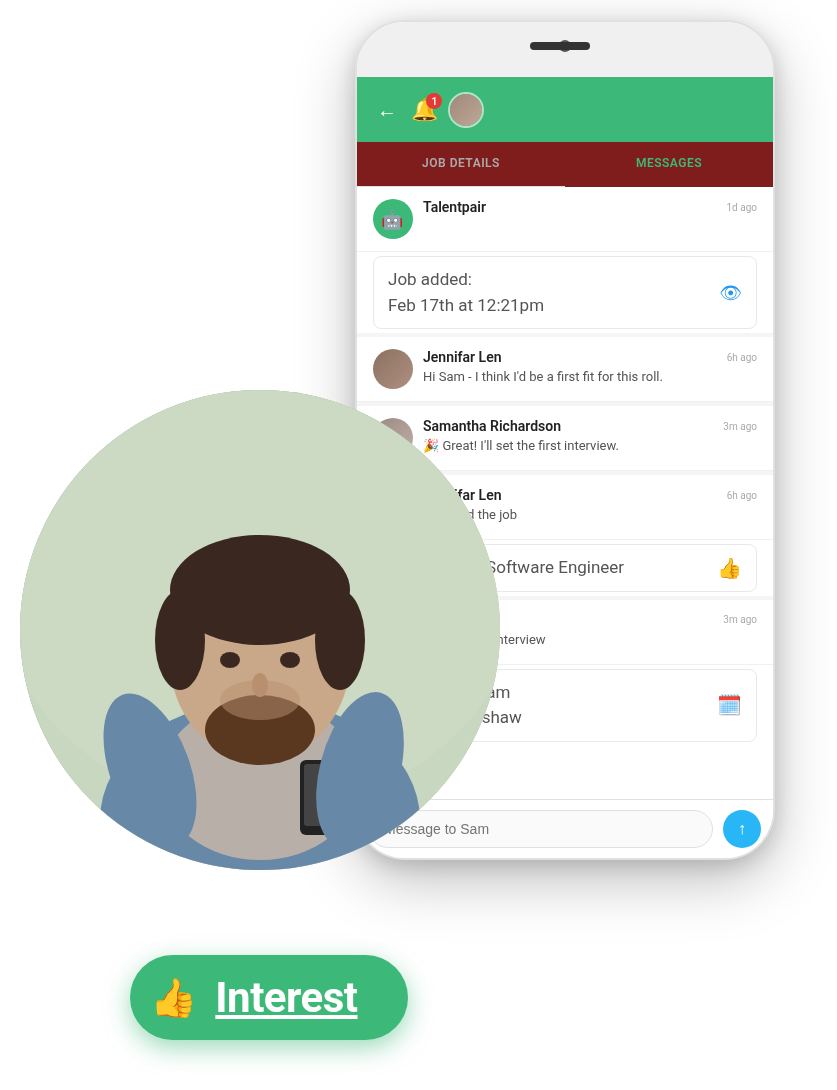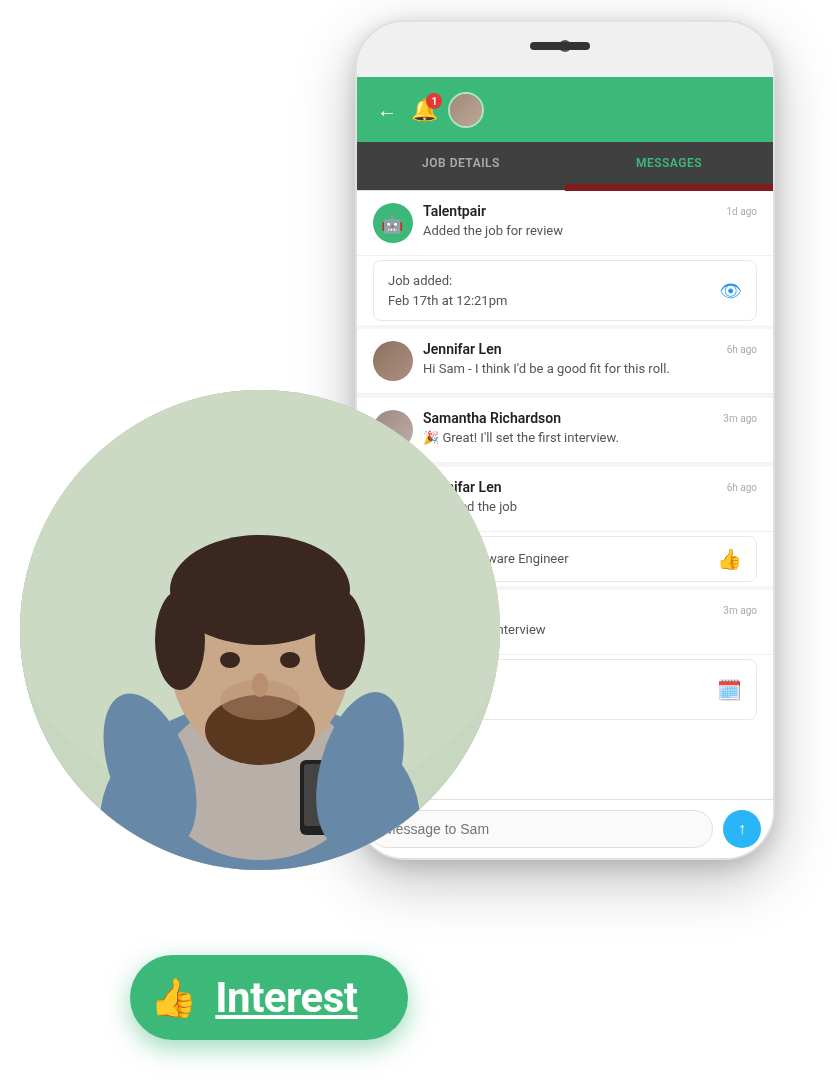--- a/index.html
+++ b/index.html
@@ -159,38 +159,38 @@
 
     .avatar-img {
       width: 100%;
       height: 100%;
       background: linear-gradient(135deg, #a0887a, #c0a898);
     }
 
     
     .tabs-bar {
       display: flex;
-      background: #404040;
+      background: #7f1d1d;
       border-bottom: 1px solid #e0e0e0;
     }
 
     .tab {
       flex: 1;
       text-align: center;
       padding: 14px 0;
       font-size: 12px;
       font-weight: 600;
       color: #aaa;
       letter-spacing: 0.5px;
       cursor: pointer;
     }
 
     .tab.active {
       color: #3cb878;
-      border-bottom: 7px solid #7f1d1d;
+      border-bottom: 3px solid #7f1d1d;
       margin-bottom: -1px;
     }
 
     .message-item {
       background: white;
       margin: 0;
       padding: 12px 16px;
       border-bottom: 1px solid #f0f0f0;
       display: flex;
       align-items: flex-start;
@@ -252,21 +252,21 @@
       margin: 4px 16px;
       padding: 10px 14px;
       border-radius: 8px;
       border: 1px solid #e8e8e8;
       display: flex;
       align-items: center;
       justify-content: space-between;
     }
 
     .system-bubble-text {
-      font-size: 13px;
+      font-size: 17px;
       color: #555;
       line-height: 1.5;
     }
 
     .eye-icon {
       color: #2196f3;
       font-size: 18px;
     }
 
     .thumbup-icon {
@@ -406,42 +406,41 @@
 
       <div class="messages-scroll">
 
         <div class="message-item">
           <div class="msg-avatar avatar-talentpair">🤖</div>
           <div class="msg-content">
             <div class="msg-header-row">
               <span class="msg-sender">Talentpair</span>
               <span class="msg-time">1d ago</span>
             </div>
-            <div class="msg-text">Added the job for review</div>
           </div>
         </div>
 
         <div class="system-bubble">
           <div class="system-bubble-text">
             <span>Job added:</span><br>
             <span>Feb 17th at 12:21pm</span>
           </div>
           <span class="eye-icon">👁</span>
         </div>
 
         <div class="msg-gap"></div>
 
         <div class="message-item">
           <div class="msg-avatar avatar-jennifer" style="background:linear-gradient(135deg,#8a7060,#b09080);"></div>
           <div class="msg-content">
             <div class="msg-header-row">
               <span class="msg-sender">Jennifar Len</span>
               <span class="msg-time">6h ago</span>
             </div>
-            <div class="msg-text">Hi Sam - I think I'd be a good fit for this roll.</div>
+            <div class="msg-text">Hi Sam - I think I'd be a first fit for this roll.</div>
           </div>
         </div>
 
         <div class="msg-gap"></div>
 
         <div class="message-item">
           <div class="msg-avatar" style="background:linear-gradient(135deg,#9a8880,#c0afa8);"></div>
           <div class="msg-content">
             <div class="msg-header-row">
               <span class="msg-sender">Samantha Richardson</span>

